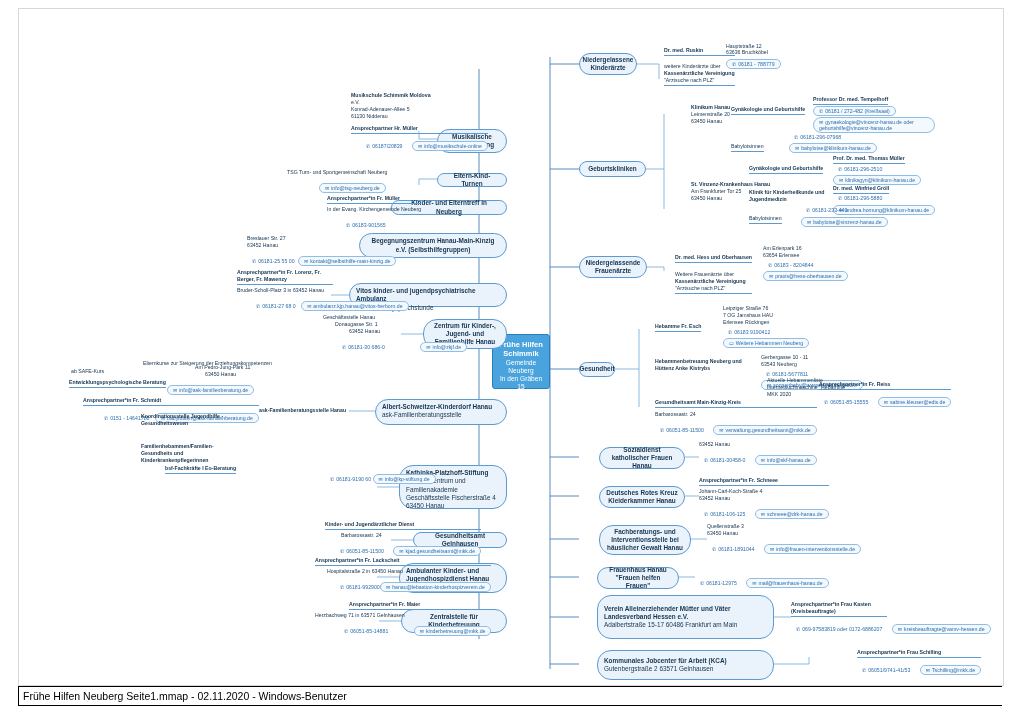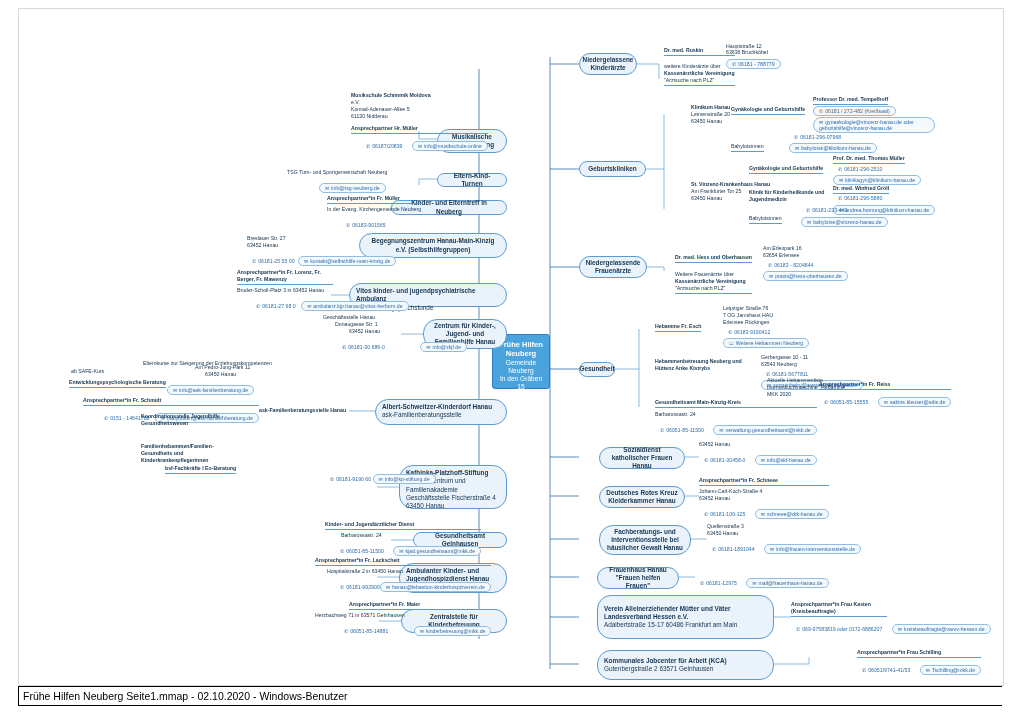--- a/index.html
+++ b/index.html
@@ -90,21 +90,21 @@
         <path d="M 356 402 L 330 402"></path>
         <path d="M 380 478 L 358 478"></path>
         <path d="M 394 531 L 372 531"></path>
         <path d="M 380 568 L 358 568"></path>
         <path d="M 382 612 L 360 612"></path>
       </g>
     </svg>
 
     <div class="node central" style="left:473px;top:325px;width:58px;height:55px;">
       <div class="t1">Frühe Hilfen</div>
-      <div class="t1">Neuberg</div>
+      <div class="t1">Schimmik</div>
       <div class="t2">Gemeinde Neuberg</div>
       <div class="t2">In den Gräben 15</div>
       <div class="t2">63543 Neuberg</div>
     </div>
 
     <div class="node main" style="left:560px;top:44px;width:58px;height:22px;">
       <span>Niedergelassene Kinderärzte</span>
       </div>
 
     <div class="node main" style="left:560px;top:152px;width:67px;height:16px;">
@@ -473,15 +473,15 @@
       <div class="sub-t" style="margin-top:2px;">Herzbachweg 71 in 63571 Gelnhausen</div>
       <div class="pill" style="border:none;background:none;margin-top:1px;margin-left:24px;">
         <span class="ico">✆</span><span>06051-85-14881</span></div>
       <div class="pill" style="margin-top:1px;margin-left:16px;">
         <span class="ico">✉</span><span>kinderbetreuung@mkk.de</span></div>
     </div>
 
   </div>
 
   <div class="footer">
-    <span>Frühe Hilfen Neuberg Seite1.mmap - 02.10.2020 - Windows-Benutzer</span>
+    <span>Frühe Hilfen Neuberg Seite1.mmap - 02.11.2020 - Windows-Benutzer</span>
   </div>
 </div>
 
 </body></html>

